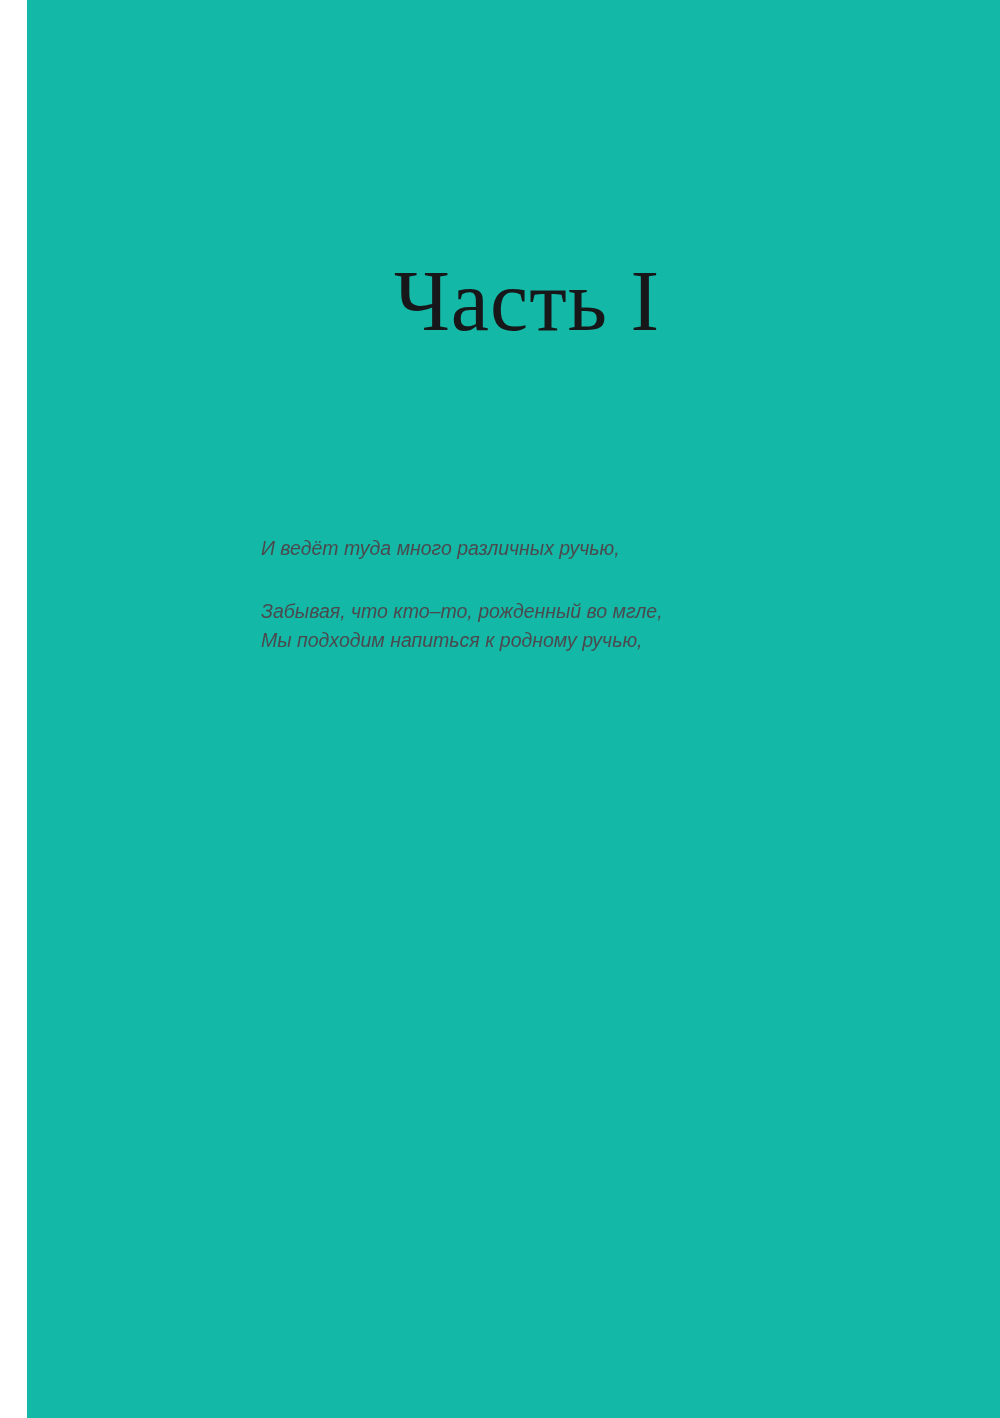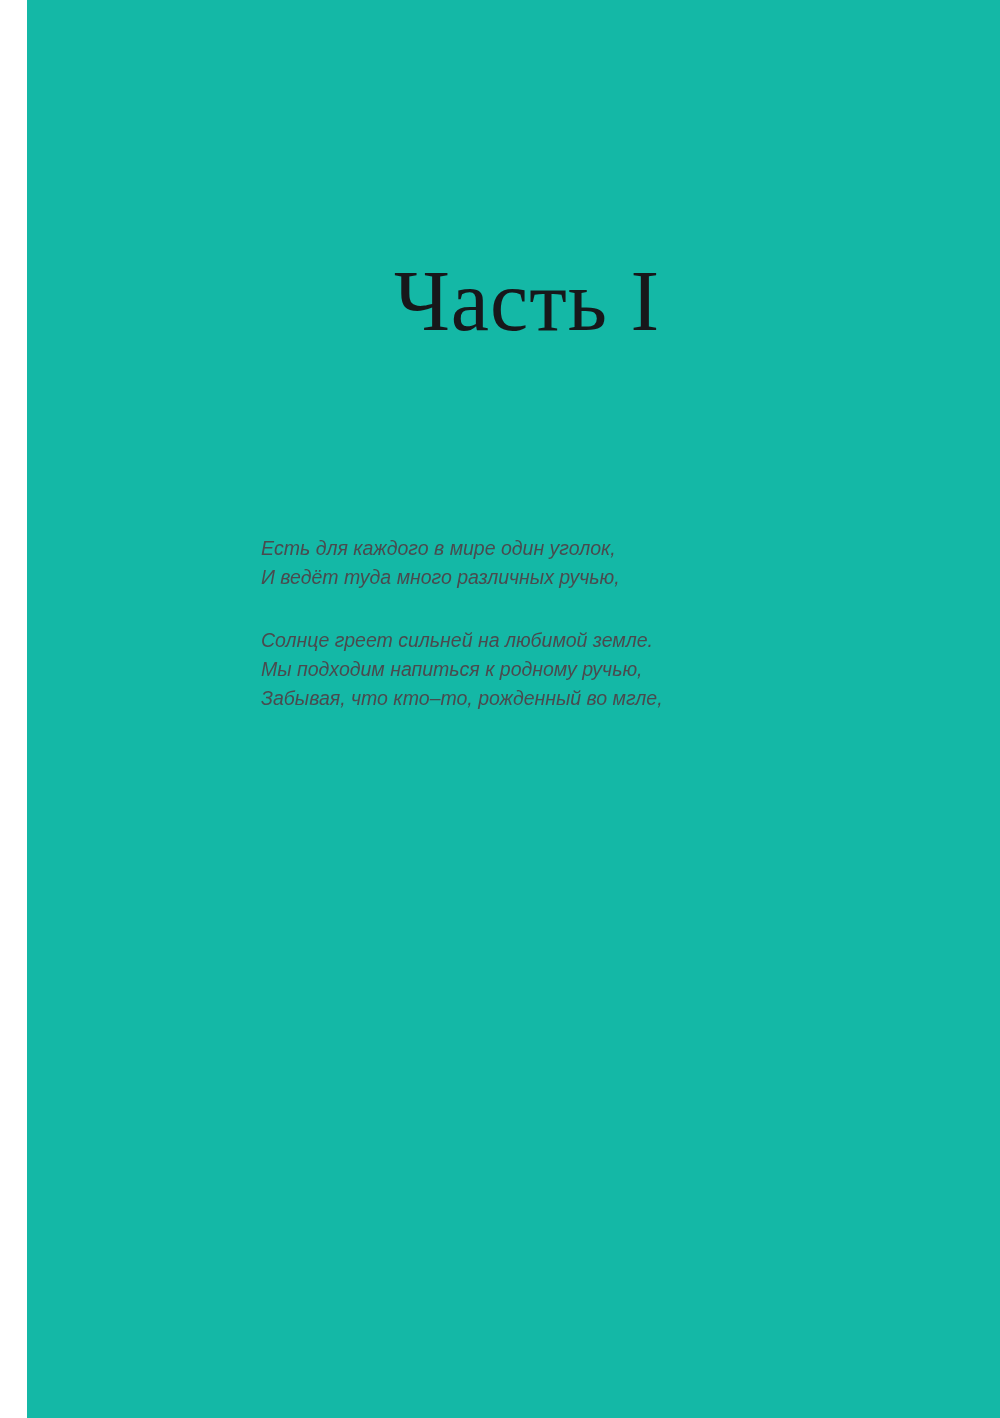--- a/index.html
+++ b/index.html
@@ -65,25 +65,23 @@
 </head>
 <body>
 
 <div class="page">
 
   <h1 class="part-title">Часть I</h1>
 
   <div class="epigraph">
 
     <div class="stanza">
-      <div class="verse-line">Есть для каждого в мире один уголок,</div>
       <div class="verse-line">И ведёт туда много различных ручью,</div>
     </div>
 
     <div class="stanza">
-      <div class="verse-line">Солнце греет сильней на любимой земле.</div>
+      <div class="verse-line">Забывая, что кто–то, рожденный во мгле,</div>
       <div class="verse-line">Мы подходим напиться к родному ручью,</div>
-      <div class="verse-line">Забывая, что кто–то, рожденный во мгле,</div>
     </div>
 
   </div>
 
 </div>
 
 </body></html>

